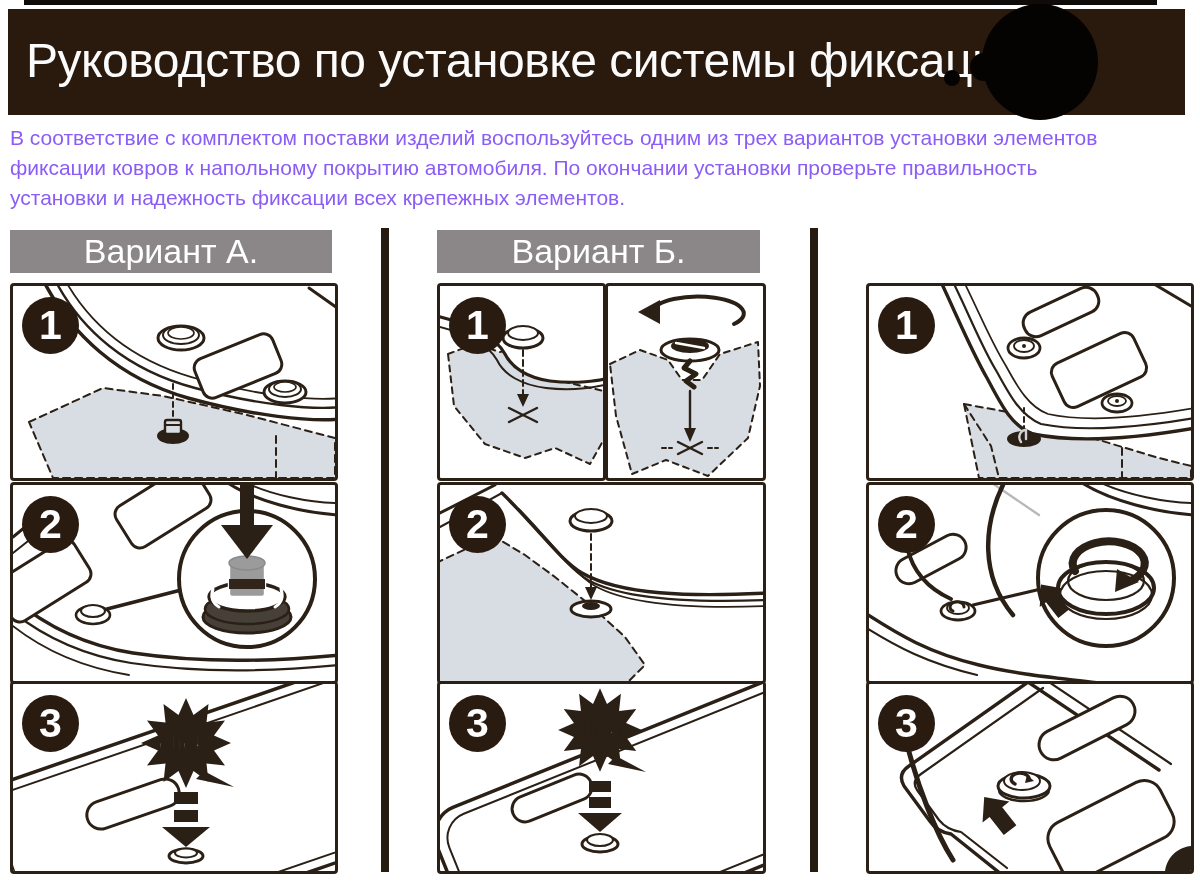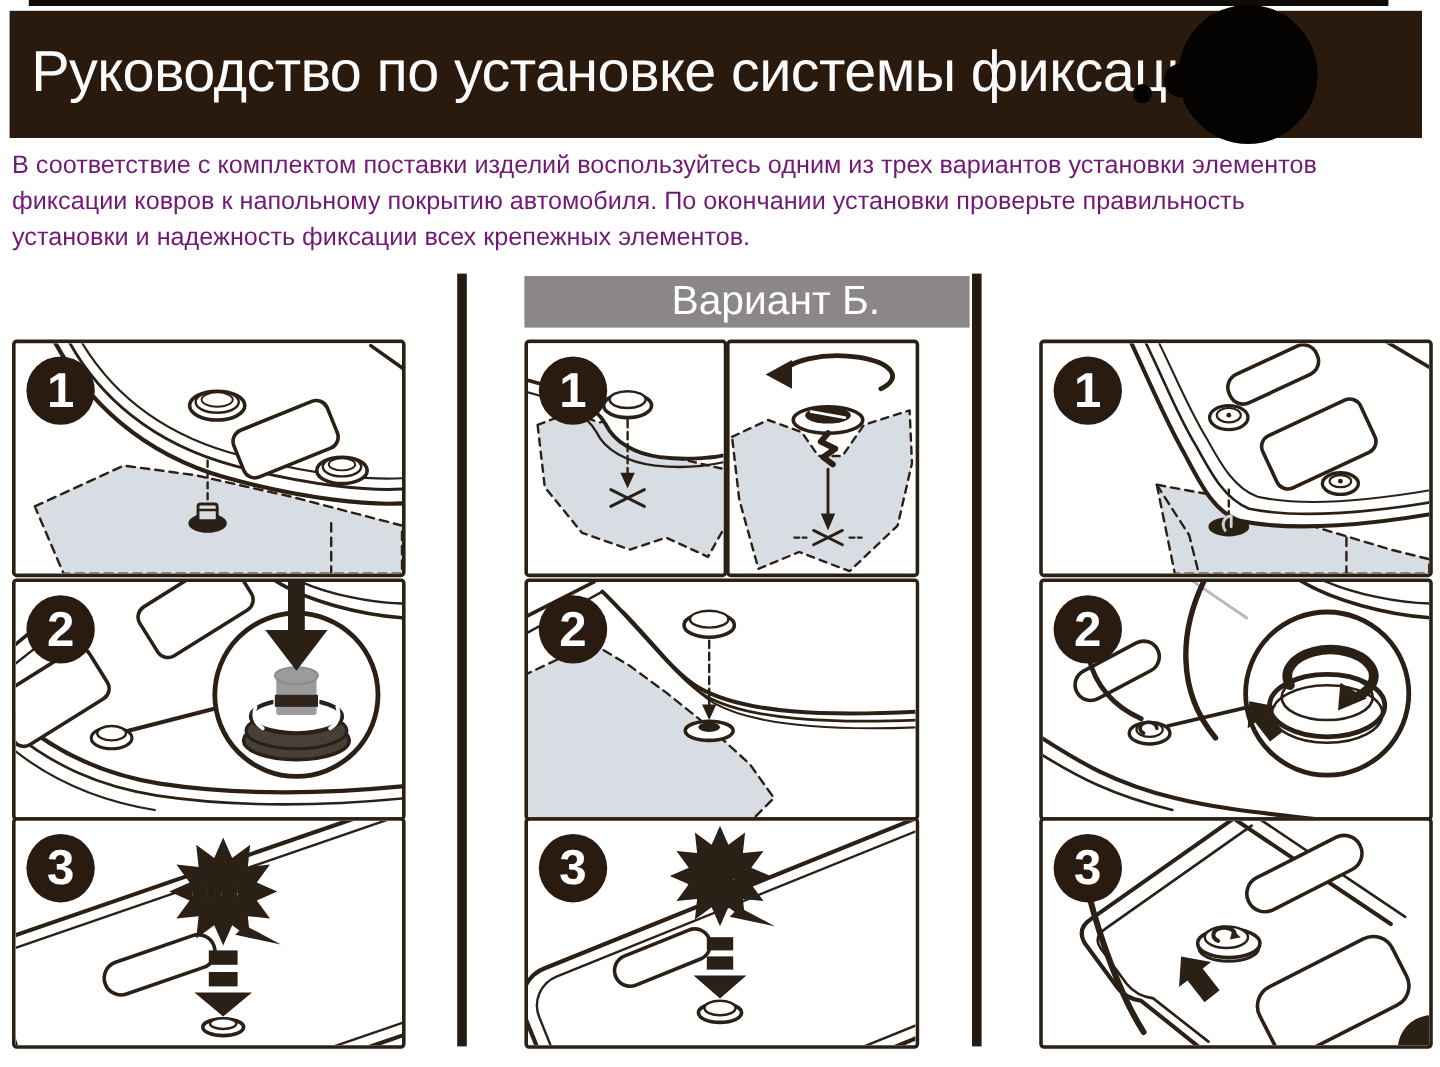--- a/index.html
+++ b/index.html
@@ -3,21 +3,21 @@
 <meta charset="utf-8">
 <style>
   html,body{margin:0;padding:0;background:#ffffff;}
   .page{position:relative;width:1200px;height:889px;background:#ffffff;overflow:hidden;
         font-family:"Liberation Sans",sans-serif;}
   .top-strip{position:absolute;left:24px;top:0;width:1133px;height:5px;background:#0e0b08;}
   .header-bar{position:absolute;left:8px;top:9px;width:1177px;height:106px;background:#2a1a0e;}
   .header-title{position:absolute;left:18px;top:50%;transform:translateY(-53%);
         font-size:48px;color:#fbfbfb;white-space:nowrap;letter-spacing:-0.5px;}
   .logo-svg{position:absolute;left:920px;top:-6px;width:265px;height:132px;overflow:visible;}
-  .intro{position:absolute;left:10px;top:123px;width:1120px;font-size:21px;line-height:1.42;color:#701a75;}
+  .intro{position:absolute;left:10px;top:123px;width:1120px;font-size:21px;line-height:1.42;color:#8b5cf6;}
   .variant-header{position:absolute;top:230px;height:43px;background:#8b8788;color:#ffffff;
         display:flex;align-items:center;justify-content:center;font-size:34px;}
   .divider{position:absolute;top:228px;width:8px;height:644px;background:#251b11;}
   .panel{position:absolute;background:#ffffff;border:3px solid #2b2016;border-radius:4px;overflow:hidden;}
   .panel svg.art{position:absolute;left:0;top:0;width:100%;height:100%;}
   .badge{position:absolute;left:9px;top:11px;width:57px;height:57px;border-radius:50%;
         background:#2a1b10;color:#ffffff;font-size:41px;font-weight:bold;
         display:flex;align-items:center;justify-content:center;z-index:4;}
   .click-text{font-family:"Liberation Sans",sans-serif;font-weight:bold;fill:#ffffff;}
 </style>
@@ -32,21 +32,24 @@
     <div class="header-title">Руководство по установке системы фиксации</div>
     <svg class="logo-svg" viewBox="0 0 265 132">
       <circle cx="24" cy="75" r="8" fill="#050302"></circle>
       <circle cx="56" cy="64" r="14" fill="#050302"></circle>
       <circle cx="112" cy="59" r="58" fill="#050302"></circle>
     </svg>
   </div>
 
   <div class="intro">В соответствие с комплектом поставки изделий воспользуйтесь одним из трех вариантов установки элементов фиксации ковров к напольному покрытию автомобиля. По окончании установки проверьте правильность установки и надежность фиксации всех крепежных элементов.</div>
 
-  <div class="variant-header" style="left:437px;width:323px;padding-left:48px;">
+  <div class="variant-header" style="left:10px;width:322px;">
+    <span>Вариант А.</span>
+  </div>
+  <div class="variant-header" style="left:437px;width:323px;">
     <span>Вариант Б.</span>
   </div>
 
   <div class="divider" style="left:381px;"></div>
   <div class="divider" style="left:810px;"></div>
 
   <div class="panel" style="left:10px;top:283px;width:322px;height:192px;">
     <div class="badge">
         <span>1</span>
       </div>

